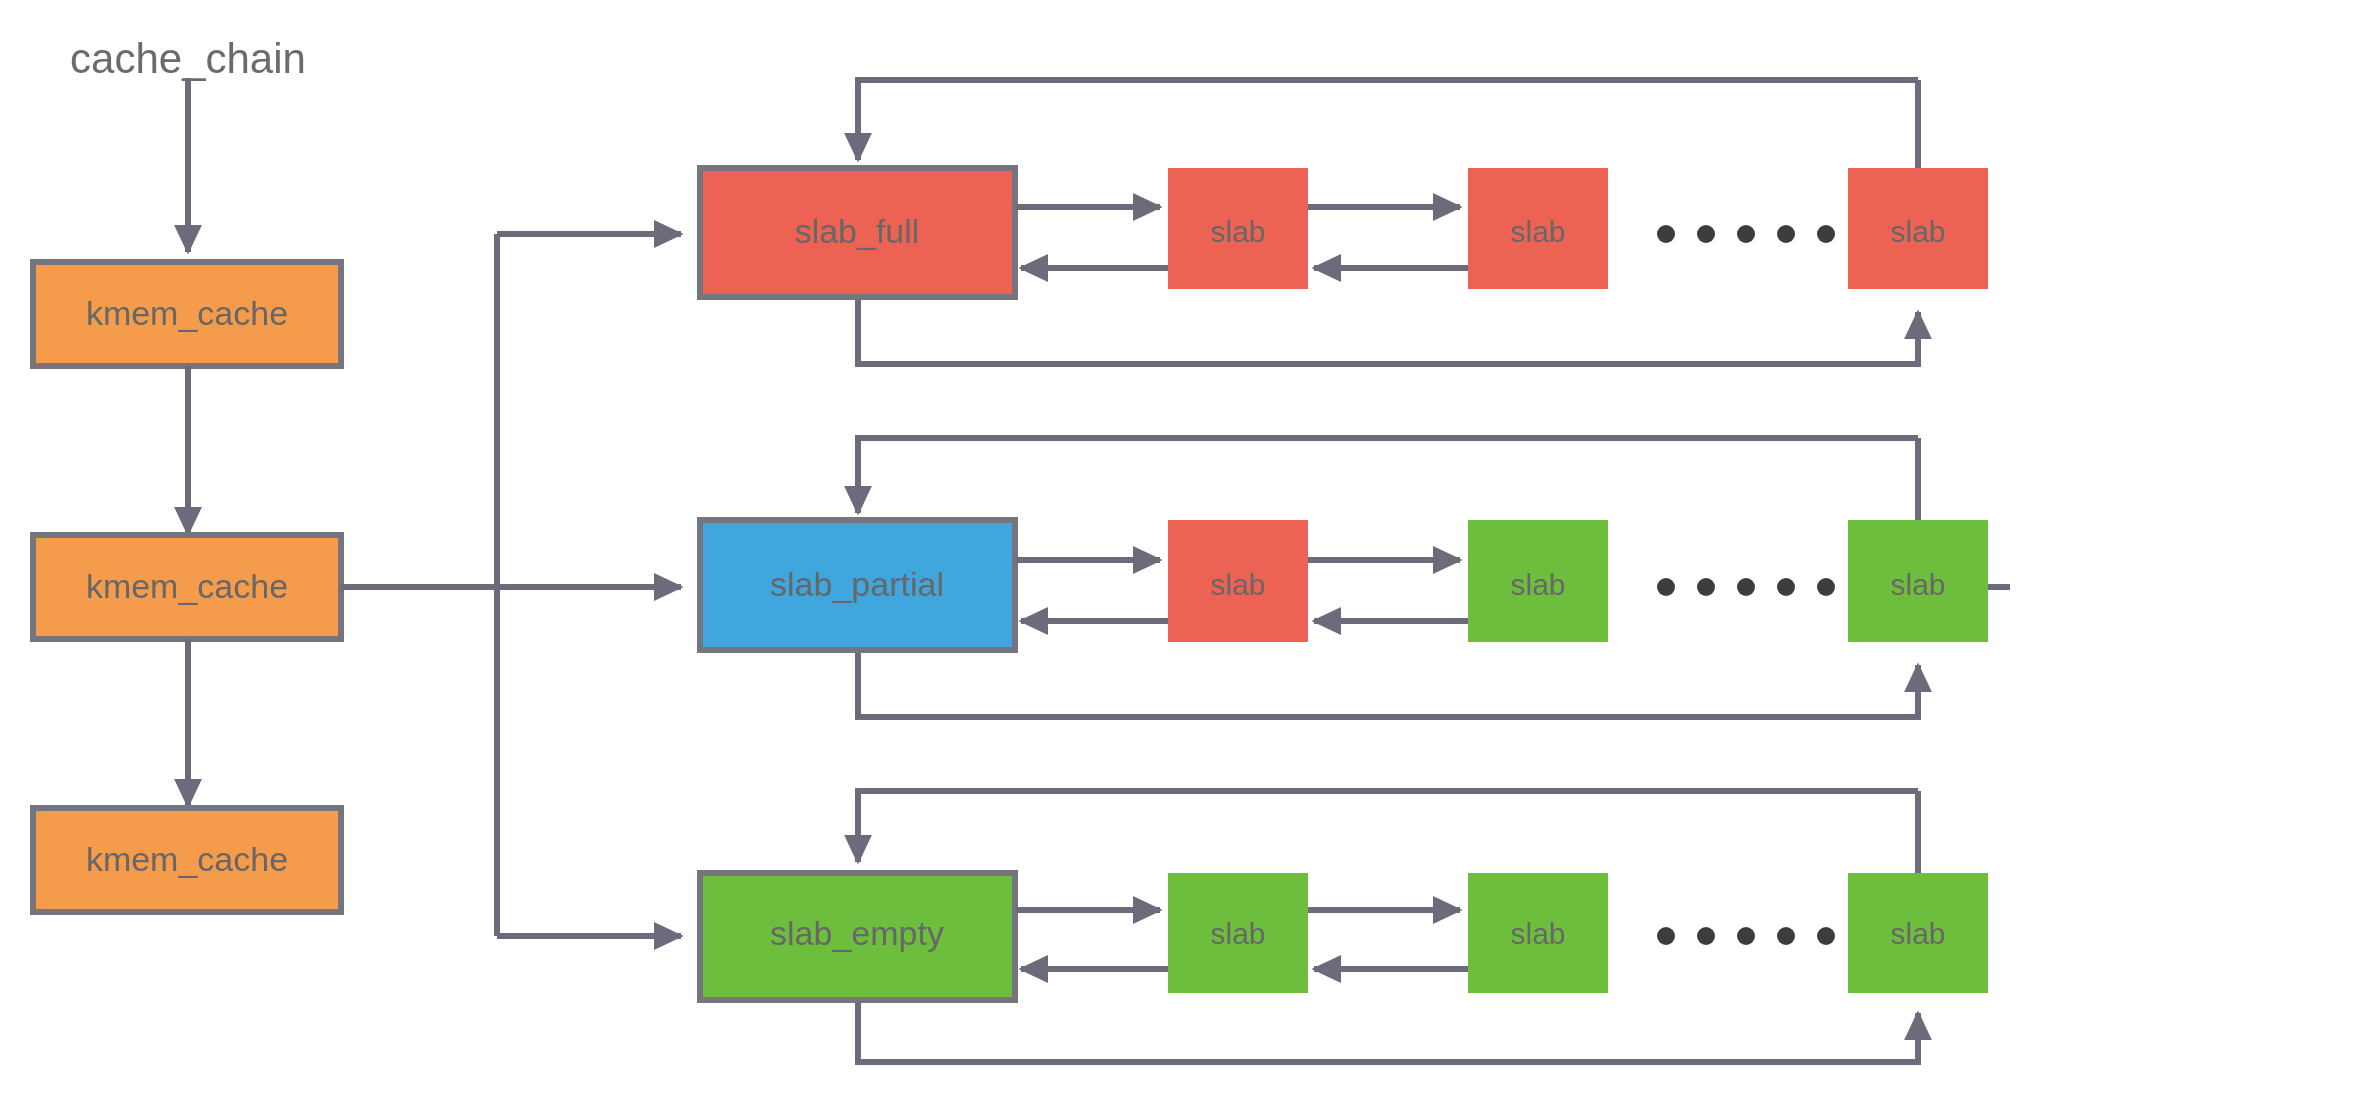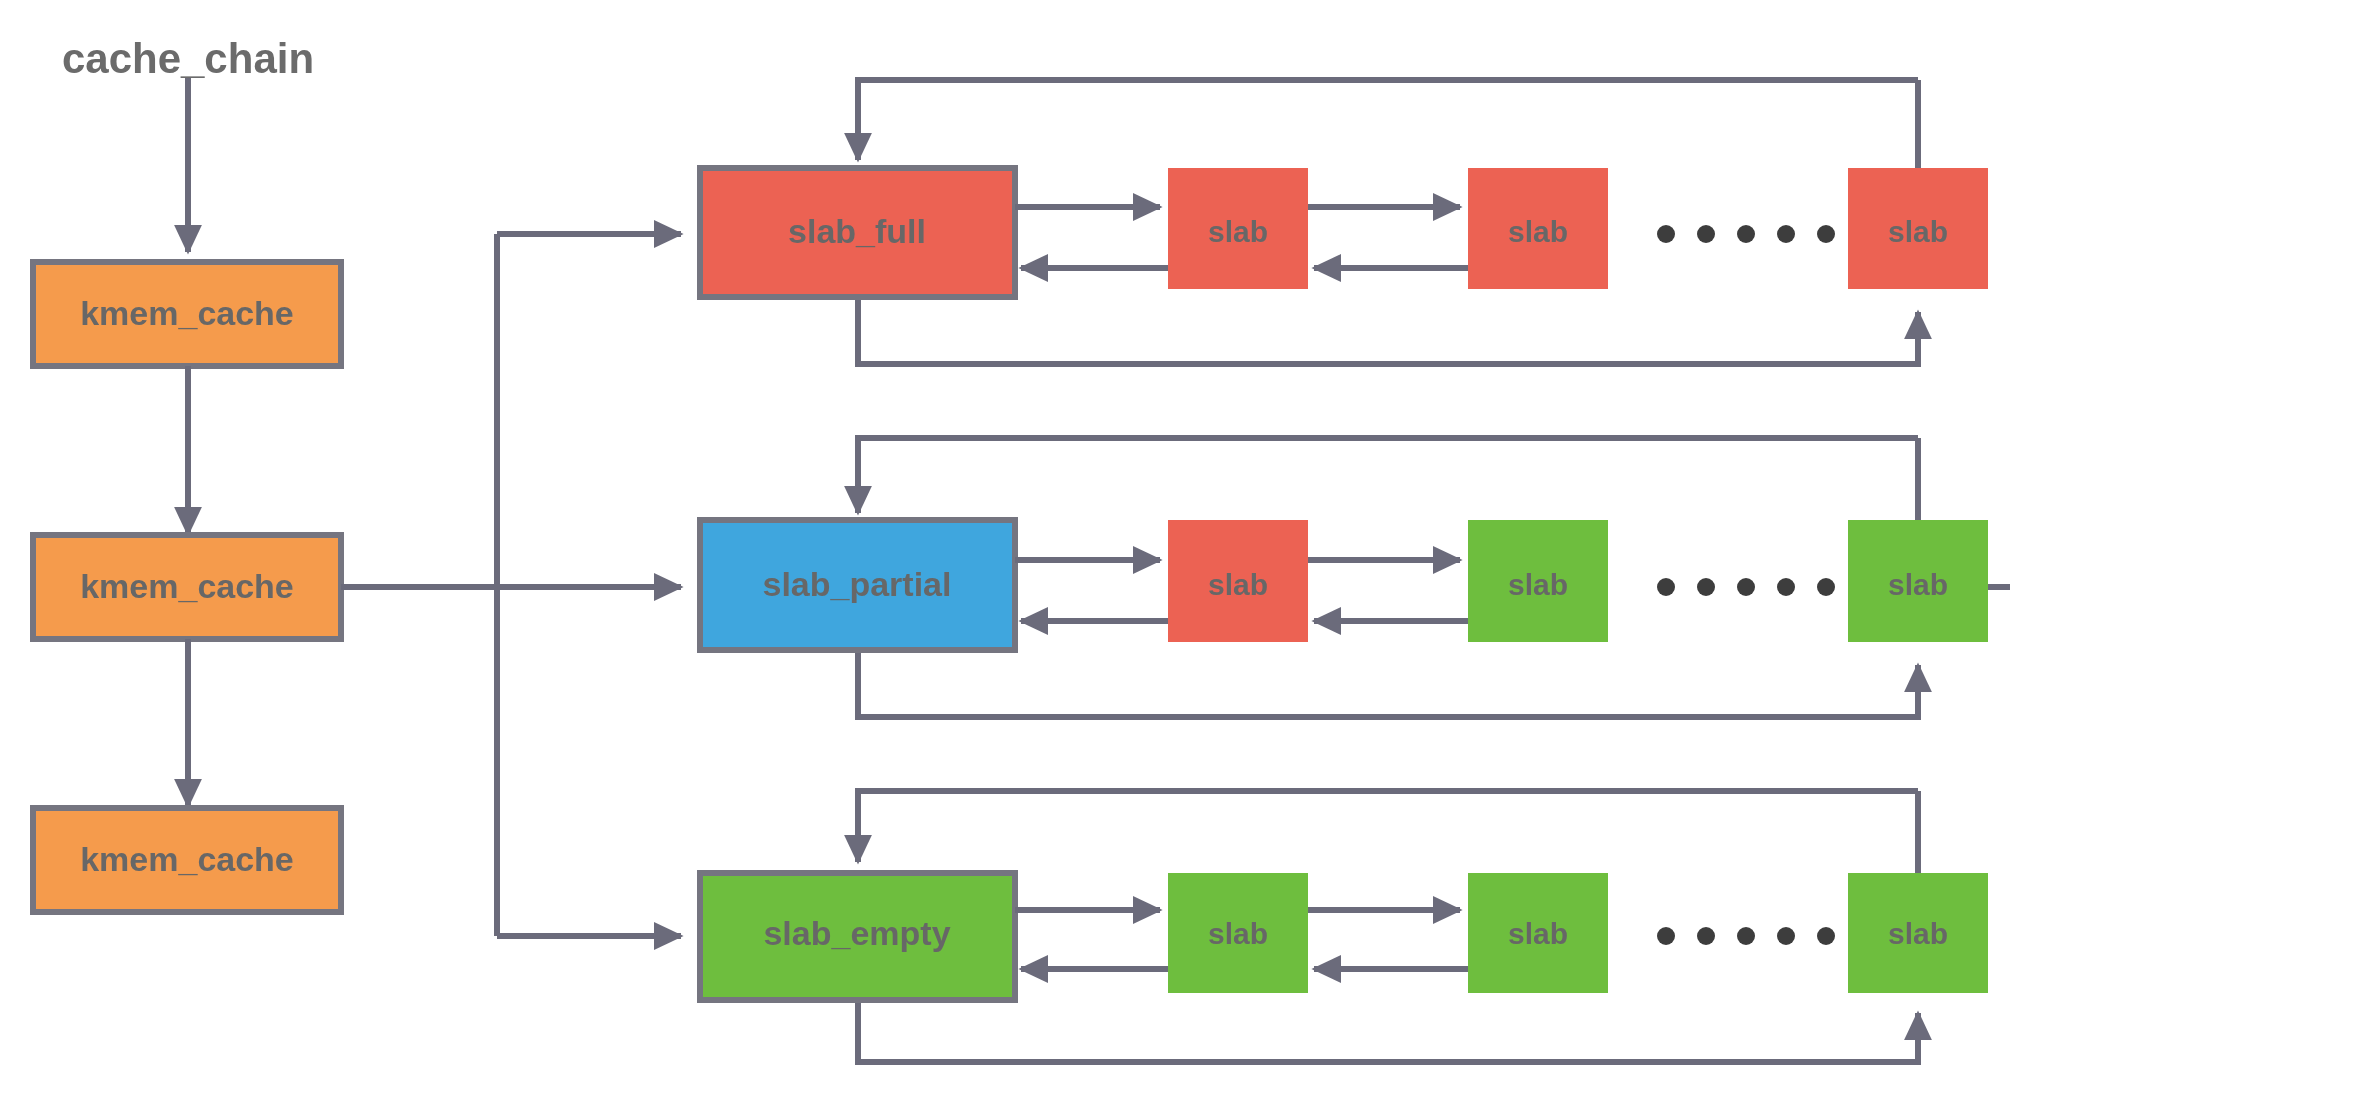--- a/index.html
+++ b/index.html
@@ -9,21 +9,20 @@
   }
   body {
     font-family: "Liberation Sans", sans-serif;
   }
   #canvas {
     position: relative;
     width: 2016px;
     height: 1102px;
     background: #ffffff;
     overflow: hidden;
-    font-weight: bold;
   }
   svg.diagram {
     position: absolute;
     top: 0;
     left: 0;
     width: 2370px;
     height: 1102px;
     display: block;
   }
   .node-label {

